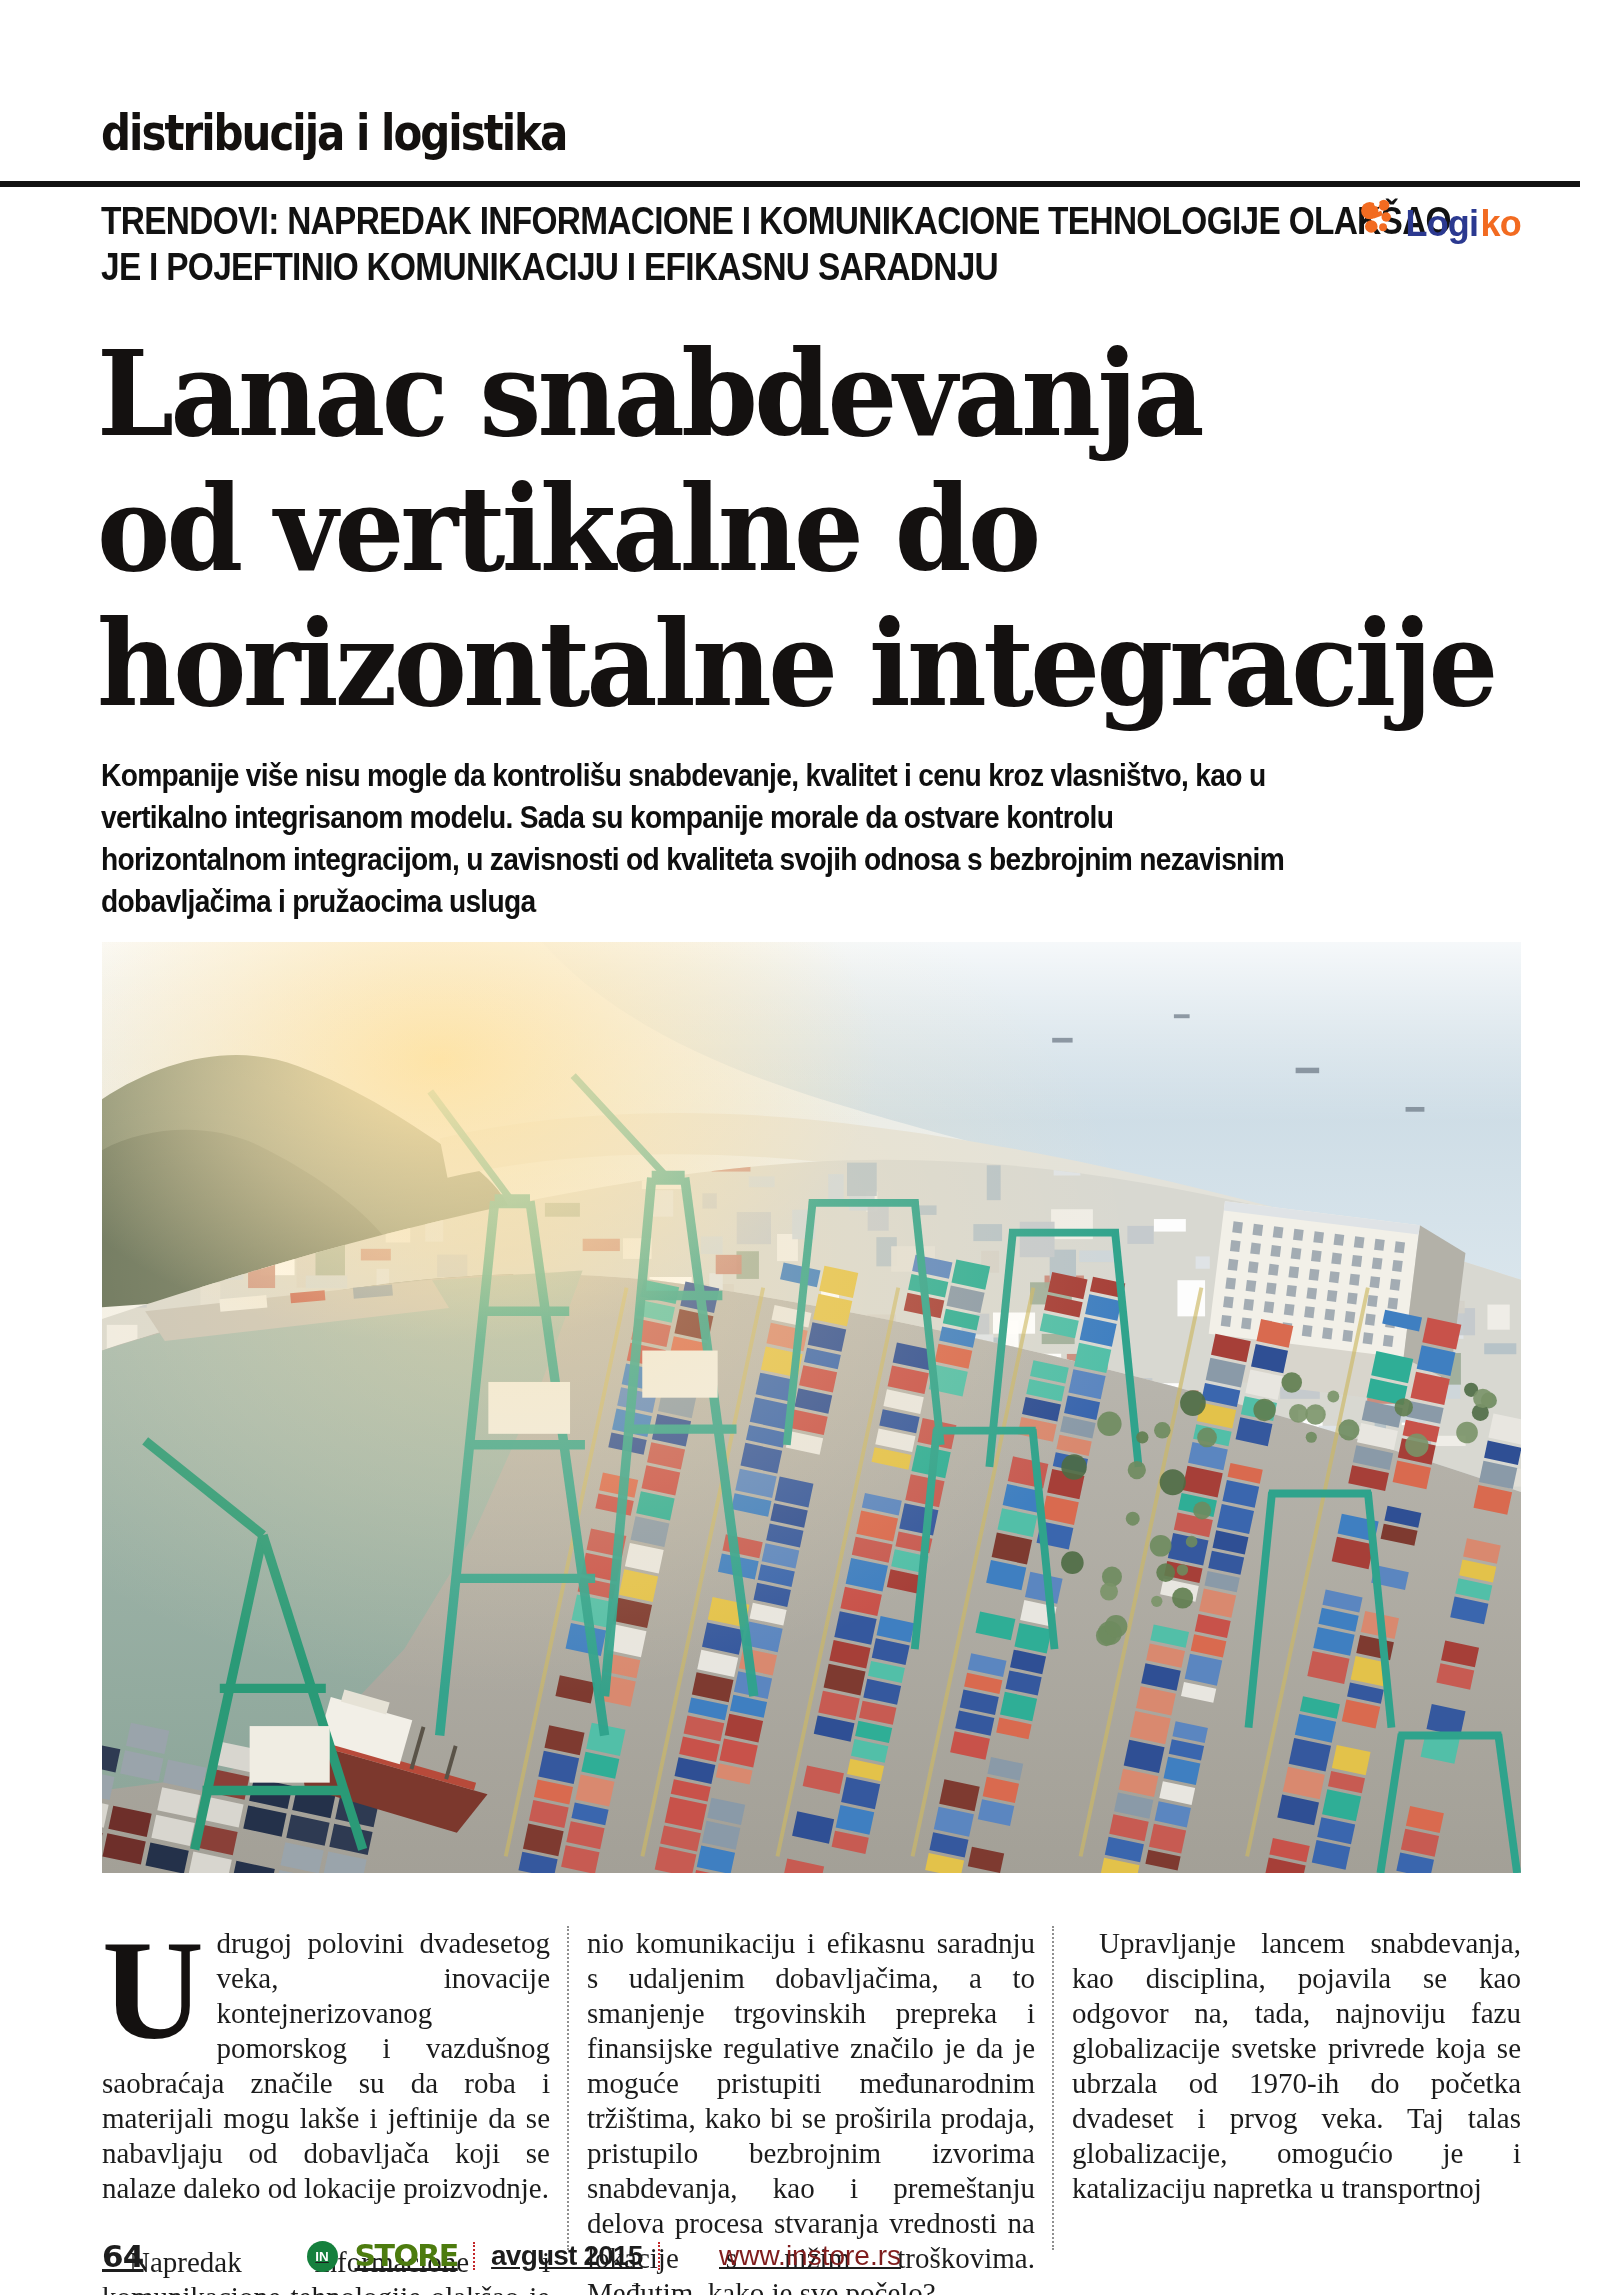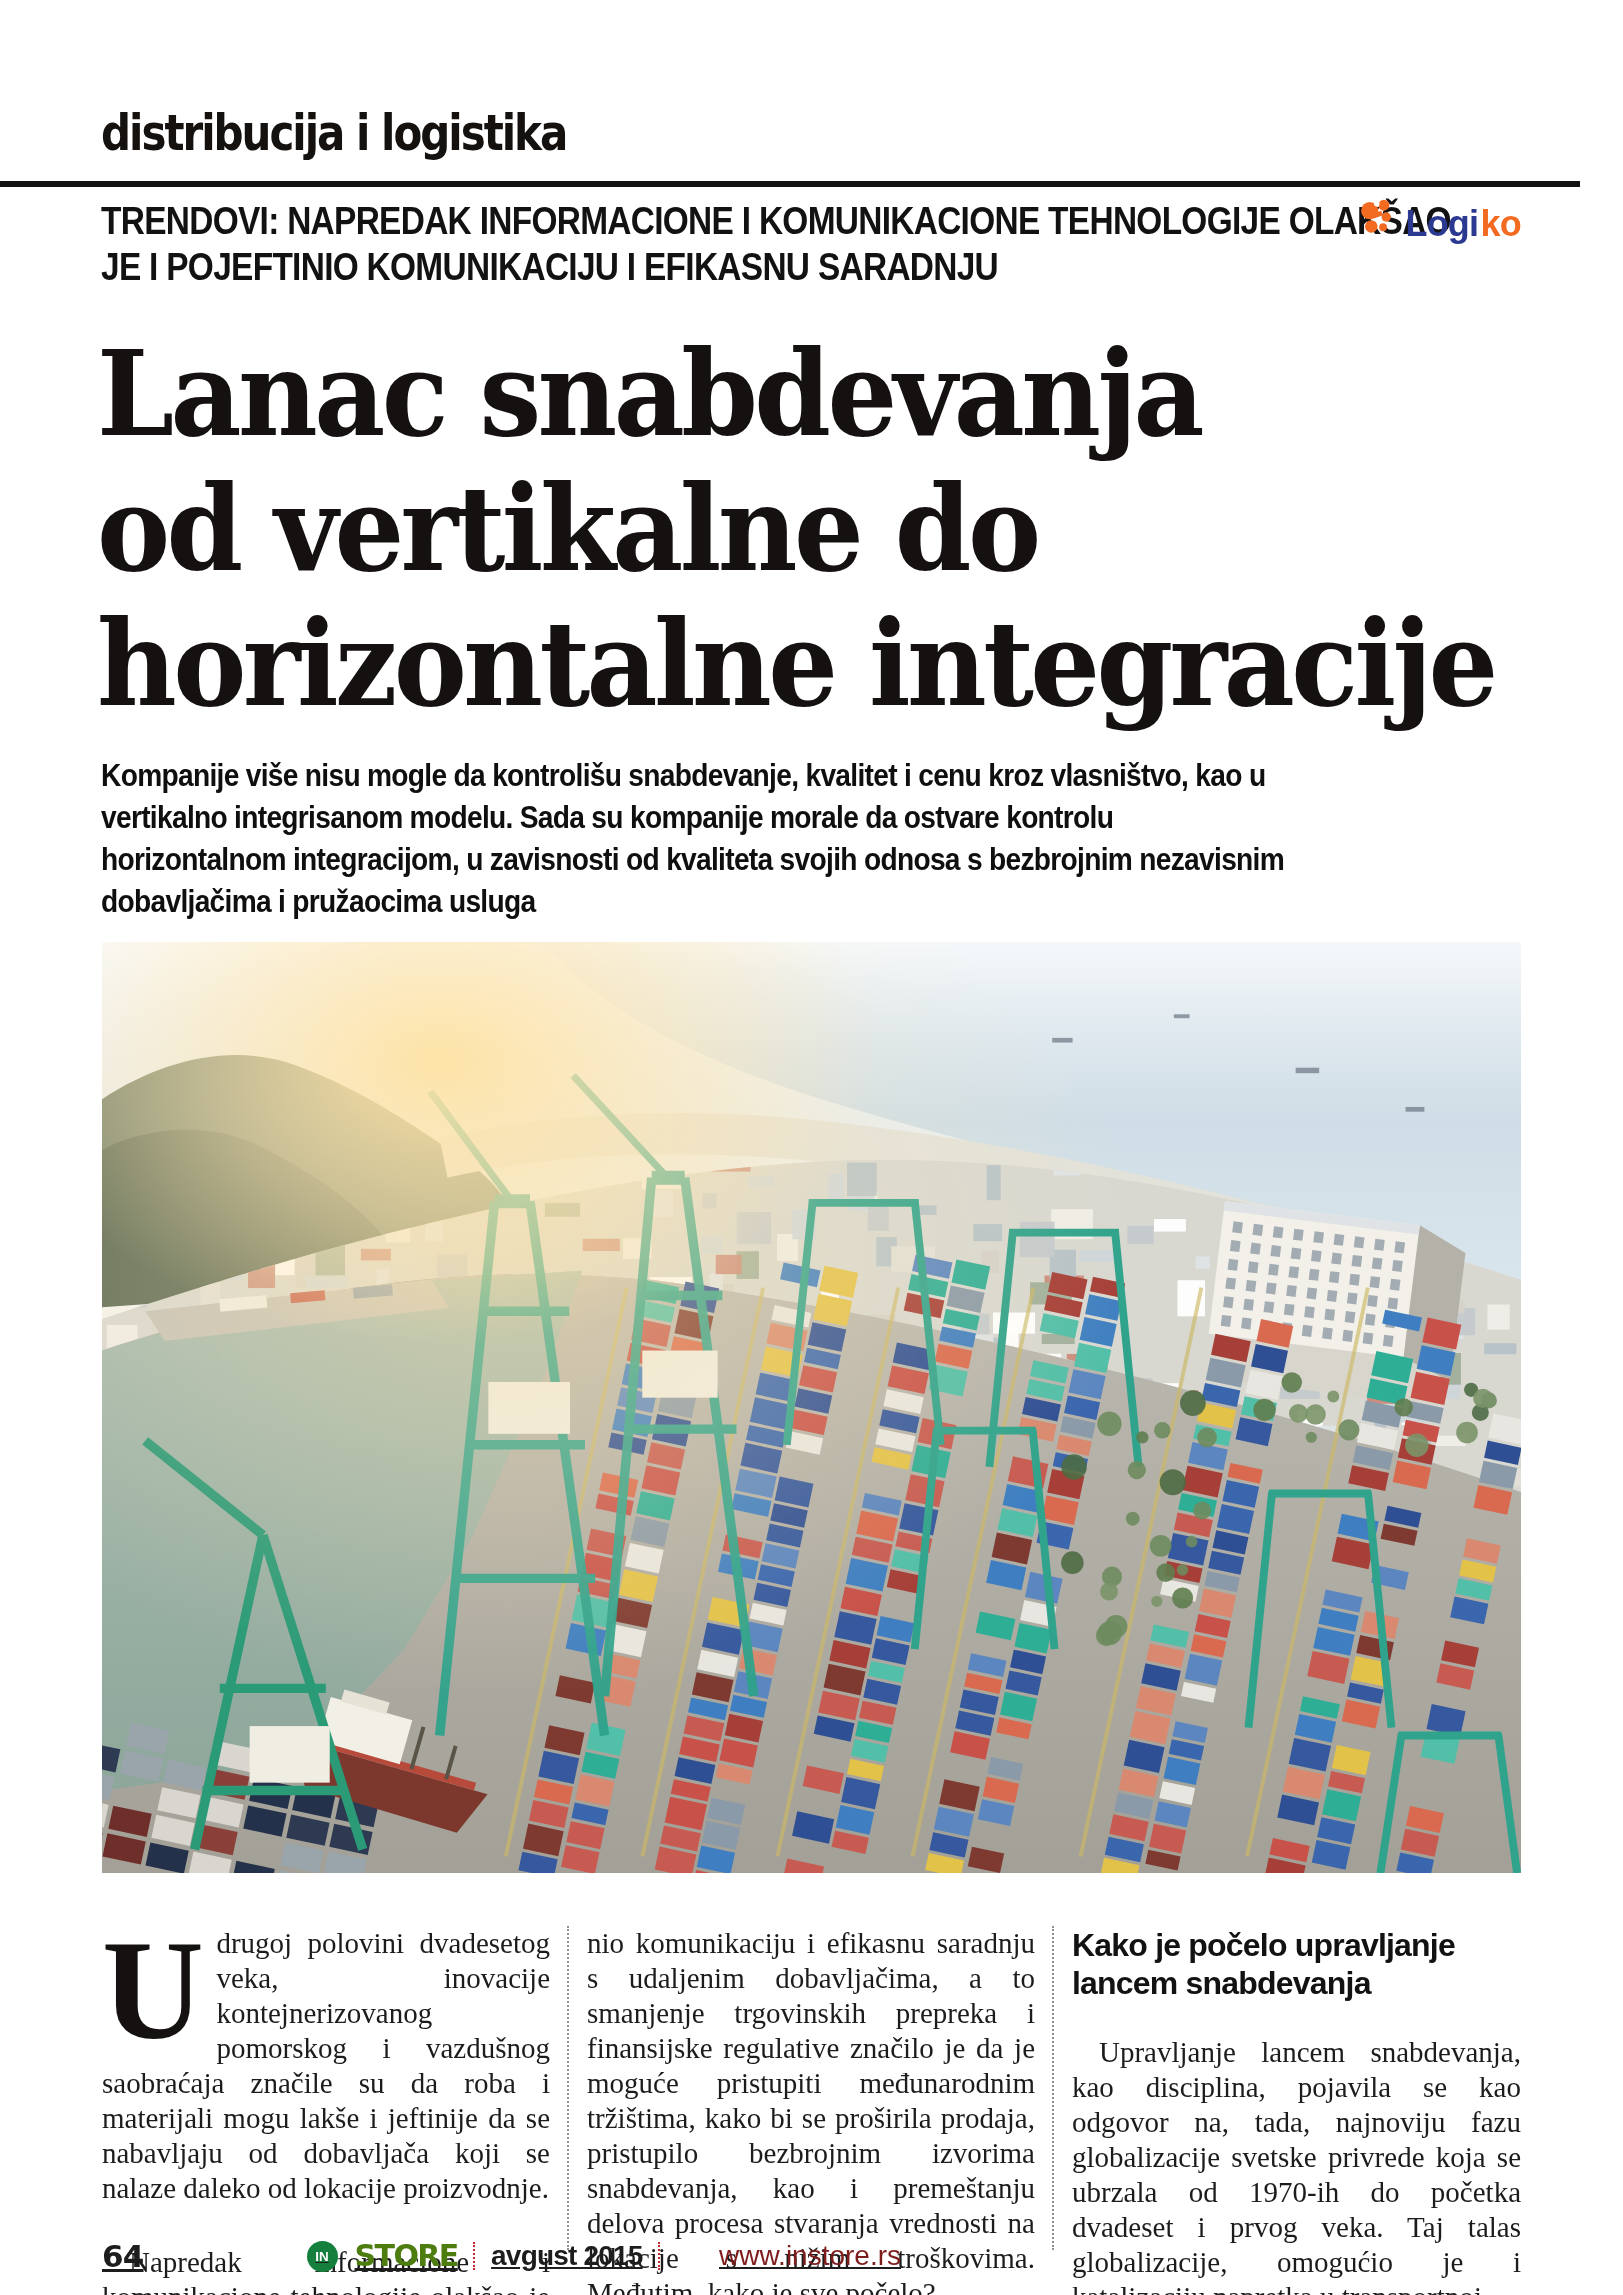--- a/index.html
+++ b/index.html
@@ -861,21 +861,20 @@
 <div class="col col-1">
   <p><span class="dropcap">U</span><span>drugoj polovini dvadesetog veka, inovacije kontejnerizovanog pomorskog i vazdušnog saobraćaja značile su da roba i materijali mogu lakše i jeftinije da se nabavljaju od dobavljača koji se nalaze daleko od lokacije proizvodnje.</span></p>
   <p class="p2">Napredak informacione i komunikacione tehnologije olakšao je i pojefti-</p>
 </div>
 <div class="col-sep sep-1"></div>
 <div class="col col-2">
   <p>nio komunikaciju i efikasnu saradnju s udaljenim dobavljačima, a to smanjenje trgovinskih prepreka i finansijske regulative značilo je da je moguće pristupiti međunarodnim tržištima, kako bi se proširila prodaja, pristupilo bezbrojnim izvorima snabdevanja, kao i premeštanju delova procesa stvaranja vrednosti na lokacije s nižim troškovima. Međutim, kako je sve počelo?</p>
 </div>
 <div class="col-sep sep-2"></div>
 <div class="col col-3">
-  <h3>Kako je počelo upravljanje lancem snabdevanja</h3>
   <p class="body">Upravljanje lancem snabdevanja, kao disciplina, pojavila se kao odgovor na, tada, najnoviju fazu globalizacije svetske privrede koja se ubrzala od 1970-ih do početka dvadeset i prvog veka. Taj talas globalizacije, omogućio je i katalizaciju napretka u transportnoj</p>
 </div>
 
 <div class="footer">
   <span class="page-num">64</span>
   <span class="brand">
     <span class="badge">IN</span>
     <span class="name">STORE</span>
   </span>
   <span class="vdiv"></span>

